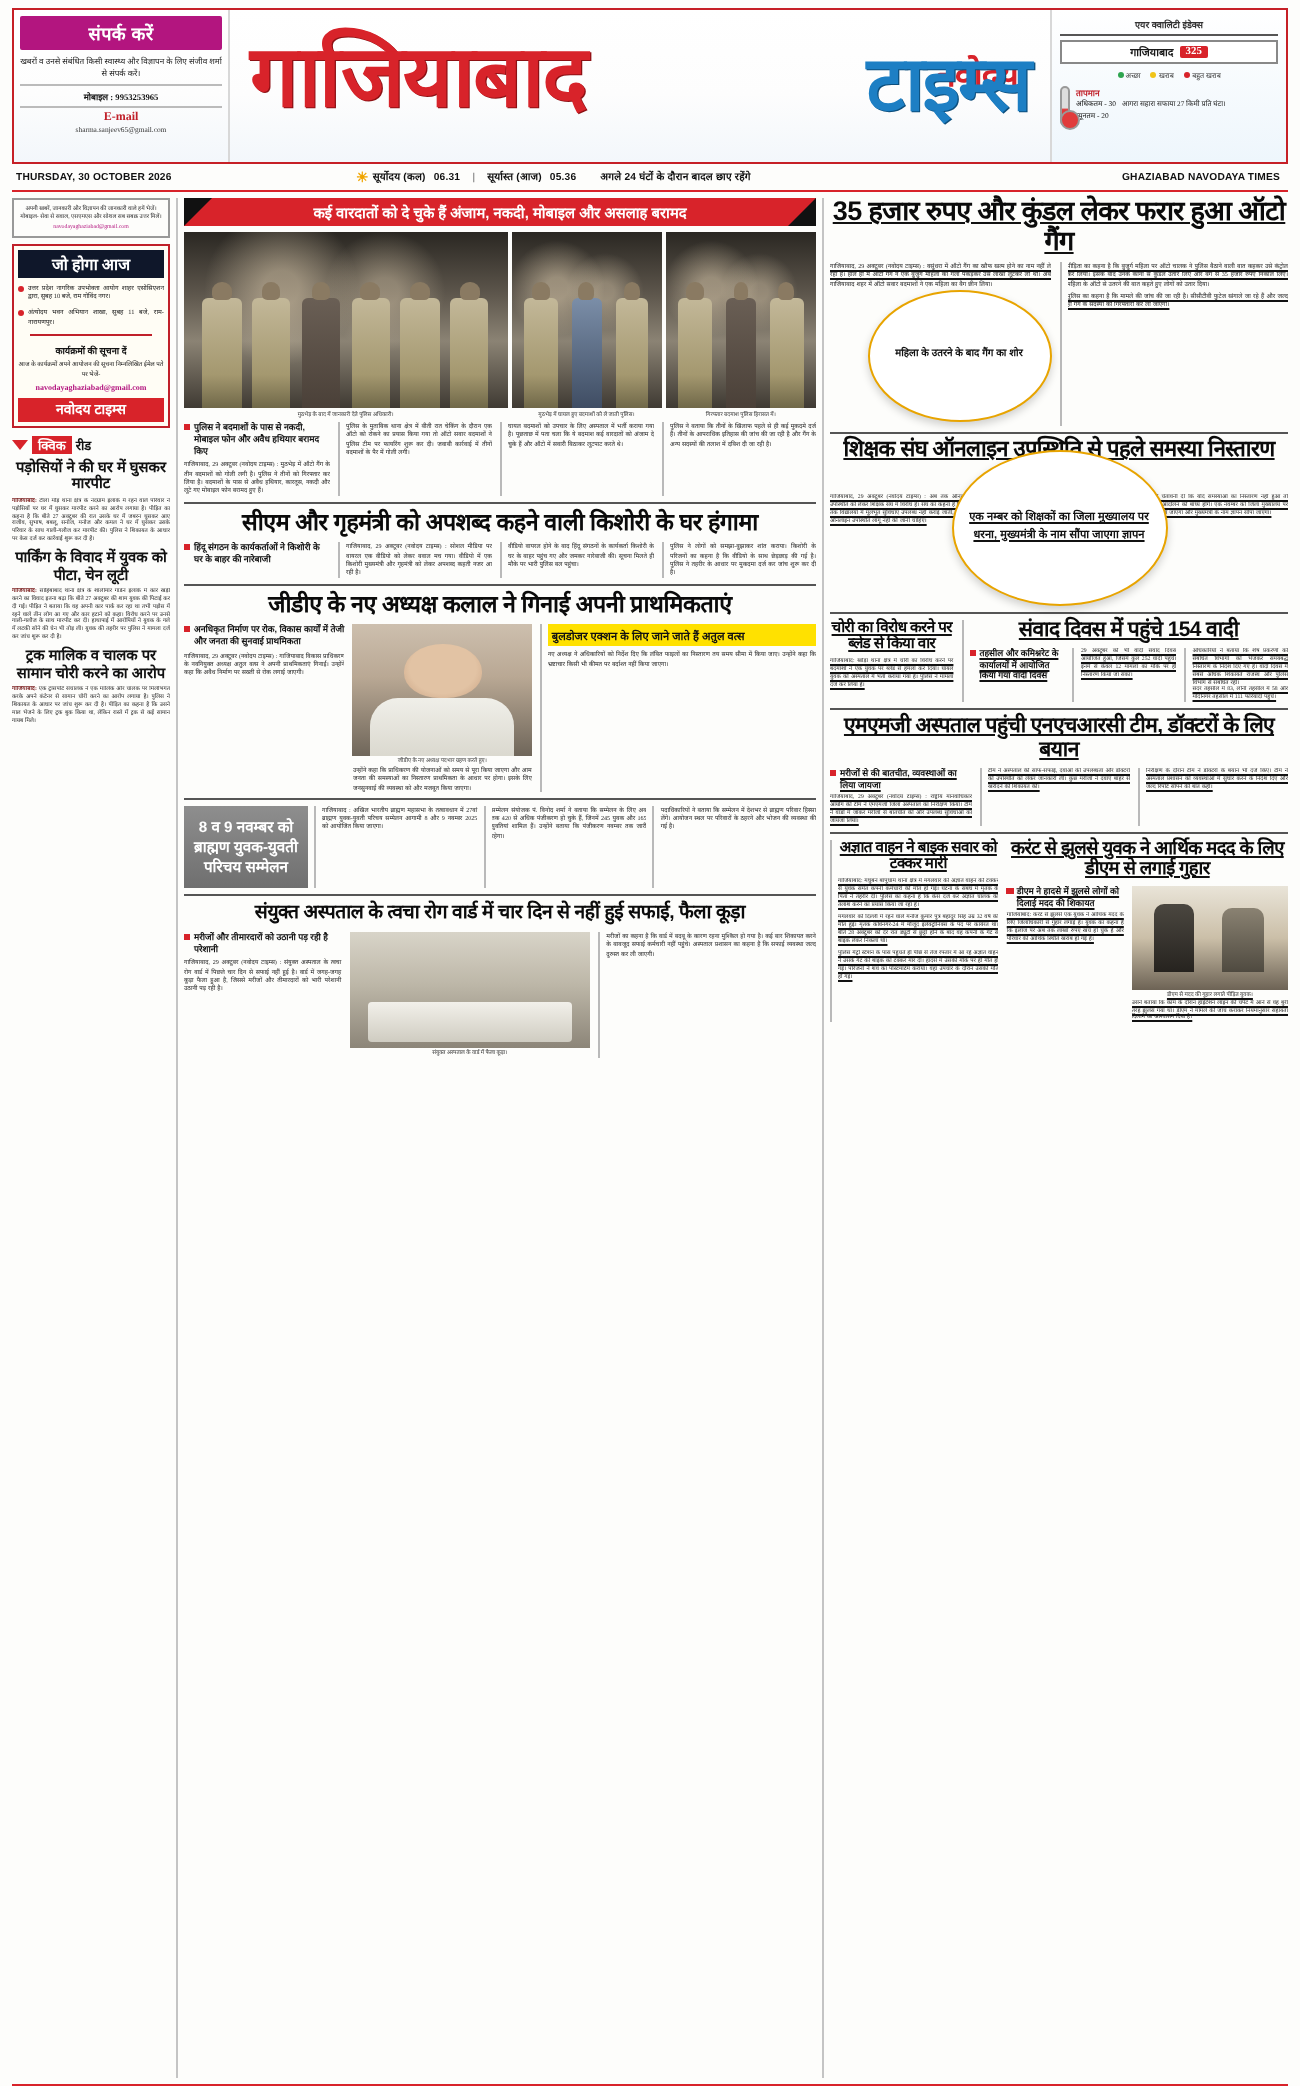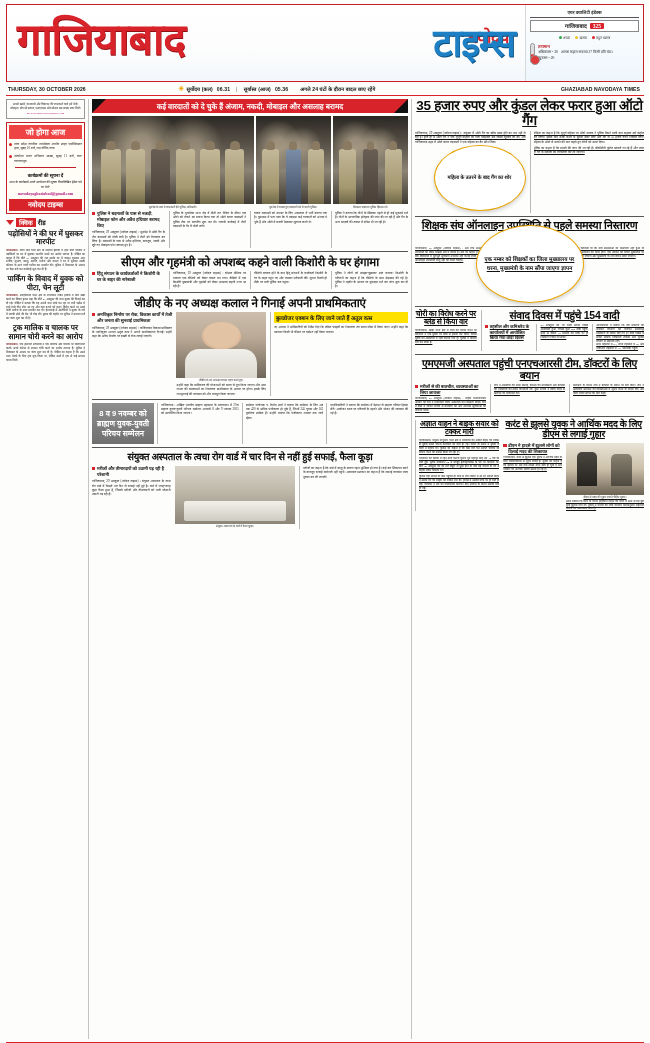--- a/index.html
+++ b/index.html
@@ -199,22 +199,22 @@
   
   .notice-box {
     border: 0.6px solid #999; padding: 2px; font-size: 2.9px; line-height: 1.45;
     text-align: center; color: #222; margin-bottom: 3px;
   }
   .today-box {
     border: 1px solid #c0202a; padding: 2px; margin-bottom: 4px;
     background: #fffdf5;
   }
   .today-title {
-    background: #ef4444; color:#fff; font-weight:bold; font-size: 8px;
-    text-align:center; padding: 1px 0 2px; font-family:Liberation Sans, sans-serif;
+    background: #0f172a; color:#fff; font-weight:bold; font-size: 8px;
+    text-align:center; padding: 1px 0 2px; font-family:Liberation Serif, serif;
   }
   .today-item {
     font-size: 3.2px; line-height: 1.45; margin-top: 3px; text-align: justify;
     padding-left: 5px; position: relative; color:#1b1b1b;
   }
   .today-item:before {
     content:''; position:absolute; left:0; top:1.6px;
     width:3px;height:3px;border-radius:50%;background:#d8232a;
   }
   .today-sep { border-top: 0.8px solid #c0202a; margin: 4px 6px; }
@@ -406,20 +406,27 @@
     background: linear-gradient(180deg,#8a8272,#4f4a40); border-radius:5px 5px 0 0;
   }
 </style>
 </head>
 <body>
 
 <div class="page">
 
   <div class="masthead">
 
+    <div class="mh-left">
+      <div class="mh-left-title">संपर्क करें</div>
+      <div class="mh-left-body">खबरों व उनसे संबंधित किसी स्वास्थ्य और विज्ञापन के लिए संजीव शर्मा से संपर्क करें।</div>
+      <div class="mh-left-phone">मोबाइल : 9953253965</div>
+      <div class="mh-left-email-label">E-mail</div>
+      <div class="mh-left-email">sharma.sanjeev65@gmail.com</div>
+    </div>
 
     <div class="mh-center">
       <div class="logo-wrap">
         <div class="logo-main">गाजियाबाद</div>
         <div class="logo-sub">नवोदय</div>
         <div class="logo-times">टाइम्स</div>
       </div>
     </div>
 
     <div class="mh-right">

